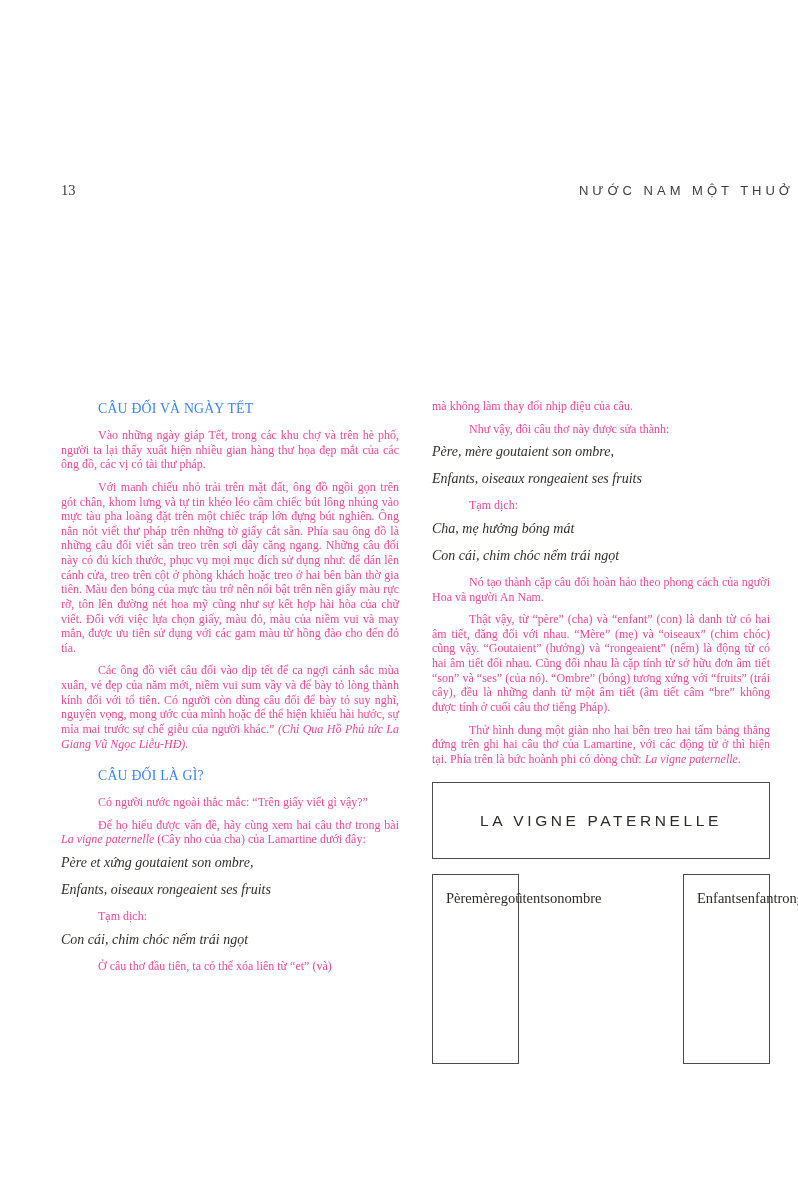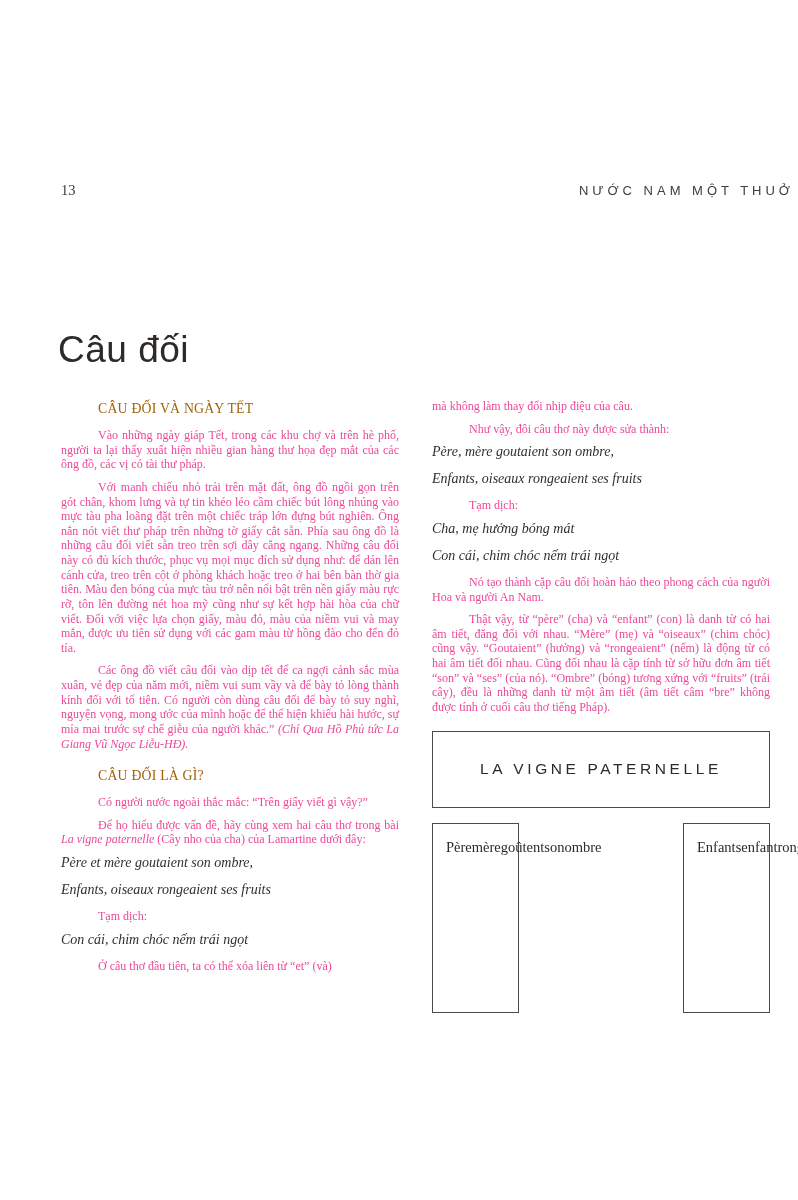--- a/index.html
+++ b/index.html
@@ -36,21 +36,21 @@
   .col { width: 338px; }
 
   p { margin: 0; }
   .body {
     font-size: 12px; line-height: 1.22; text-align: justify;
     margin-bottom: 8px; color: #ec4899;
   }
   .indent { text-indent: 37px; }
   .subhead {
     font-size: 13.8px; text-indent: 37px; margin: 2px 0 11px;
-    letter-spacing: 0.2px; color: #a16207;
+    letter-spacing: 0.2px; color: #3b82f6;
   }
   .subhead2 { margin-top: 17px; }
   .verse {
     font-size: 14px; font-style: italic; text-align: left;
     margin: 2px 0 11px; text-indent: 0;
   }
   .italic { font-style: italic; }
 
   .banner {
     margin-top: 16px; border: 1.4px solid #4d4b49; height: 77px;
@@ -71,49 +71,49 @@
 </head>
 <body>
 
 <div class="page">
 
   <div class="running-head">
     <span class="page-number">13</span>
     <span class="running-title">NƯỚC NAM MỘT THUỞ</span>
   </div>
 
-  <h1 class="title">Câu đối</h1>
 
   <div class="columns">
 
     <div class="col">
       <p class="subhead">CÂU ĐỐI VÀ NGÀY TẾT</p>
       <p class="body indent">Vào những ngày giáp Tết, trong các khu chợ và trên hè phố, người ta lại thấy xuất hiện nhiều gian hàng thư họa đẹp mắt của các ông đồ, các vị có tài thư pháp.</p>
       <p class="body indent">Với manh chiếu nhỏ trải trên mặt đất, ông đồ ngồi gọn trên gót chân, khom lưng và tự tin khéo léo cầm chiếc bút lông nhúng vào mực tàu pha loãng đặt trên một chiếc tráp lớn đựng bút nghiên. Ông nắn nót viết thư pháp trên những tờ giấy cắt sẵn. Phía sau ông đồ là những câu đối viết sẵn treo trên sợi dây căng ngang. Những câu đối này có đủ kích thước, phục vụ mọi mục đích sử dụng như: để dán lên cánh cửa, treo trên cột ở phòng khách hoặc treo ở hai bên bàn thờ gia tiên. Màu đen bóng của mực tàu trở nên nổi bật trên nền giấy màu rực rỡ, tôn lên đường nét hoa mỹ cũng như sự kết hợp hài hòa của chữ viết. Đối với việc lựa chọn giấy, màu đỏ, màu của niềm vui và may mắn, được ưu tiên sử dụng với các gam màu từ hồng đào cho đến đỏ tía.</p>
       <p class="body indent"><span>Các ông đồ viết câu đối vào dịp tết để ca ngợi cảnh sắc mùa xuân, vẻ đẹp của năm mới, niềm vui sum vầy và để bày tỏ lòng thành kính đối với tổ tiên. Có người còn dùng câu đối để bày tỏ suy nghĩ, nguyện vọng, mong ước của mình hoặc để thể hiện khiếu hài hước, sự mỉa mai trước sự chế giễu của người khác.” </span><span class="italic">(Chỉ Qua Hồ Phủ tức La Giang Vũ Ngọc Liễu-HĐ).</span></p>
       <p class="subhead subhead2">CÂU ĐỐI LÀ GÌ?</p>
       <p class="body indent">Có người nước ngoài thắc mắc: “Trên giấy viết gì vậy?”</p>
       <p class="body indent"><span>Để họ hiểu được vấn đề, hãy cùng xem hai câu thơ trong bài </span><span class="italic">La vigne paternelle</span><span> (Cây nho của cha) của Lamartine dưới đây:</span></p>
-      <p class="verse">Père et mère goutaient son ombre,</p>
+      <p class="verse">Père et xứng goutaient son ombre,</p>
       <p class="verse">Enfants, oiseaux rongeaient ses fruits</p>
       <p class="body indent">Tạm dịch:</p>
       <p class="verse">Con cái, chim chóc nếm trái ngọt</p>
       <p class="body indent">Ở câu thơ đầu tiên, ta có thể xóa liên từ “et” (và)</p>
     </div>
 
     <div class="col">
       <p class="body">mà không làm thay đổi nhịp điệu của câu.</p>
       <p class="body indent">Như vậy, đôi câu thơ này được sửa thành:</p>
       <p class="verse">Père, mère goutaient son ombre,</p>
       <p class="verse">Enfants, oiseaux rongeaient ses fruits</p>
       <p class="body indent">Tạm dịch:</p>
       <p class="verse">Cha, mẹ hưởng bóng mát</p>
       <p class="verse">Con cái, chim chóc nếm trái ngọt</p>
       <p class="body indent">Nó tạo thành cặp câu đối hoàn hảo theo phong cách của người Hoa và người An Nam.</p>
       <p class="body indent">Thật vậy, từ “père” (cha) và “enfant” (con) là danh từ có hai âm tiết, đăng đối với nhau. “Mère” (mẹ) và “oiseaux” (chim chóc) cũng vậy. “Goutaient” (hưởng) và “rongeaient” (nếm) là động từ có hai âm tiết đối nhau. Cũng đối nhau là cặp tính từ sở hữu đơn âm tiết “son” và “ses” (của nó). “Ombre” (bóng) tương xứng với “fruits” (trái cây), đều là những danh từ một âm tiết (âm tiết câm “bre” không được tính ở cuối câu thơ tiếng Pháp).</p>
+      <p class="body indent"><span>Thử hình dung một giàn nho hai bên treo hai tấm bảng thẳng đứng trên ghi hai câu thơ của Lamartine, với các động từ ở thì hiện tại. Phía trên là bức hoành phi có dòng chữ: </span><span class="italic">La vigne paternelle.</span></p>
 
       <div class="banner">
         <span>LA VIGNE PATERNELLE</span>
       </div>
 
       <div class="scrolls">
         <div class="scroll">
           <div class="scroll-word">Père</div>
           <div class="scroll-word">mère</div>
           <div class="scroll-word">goûtent</div>

